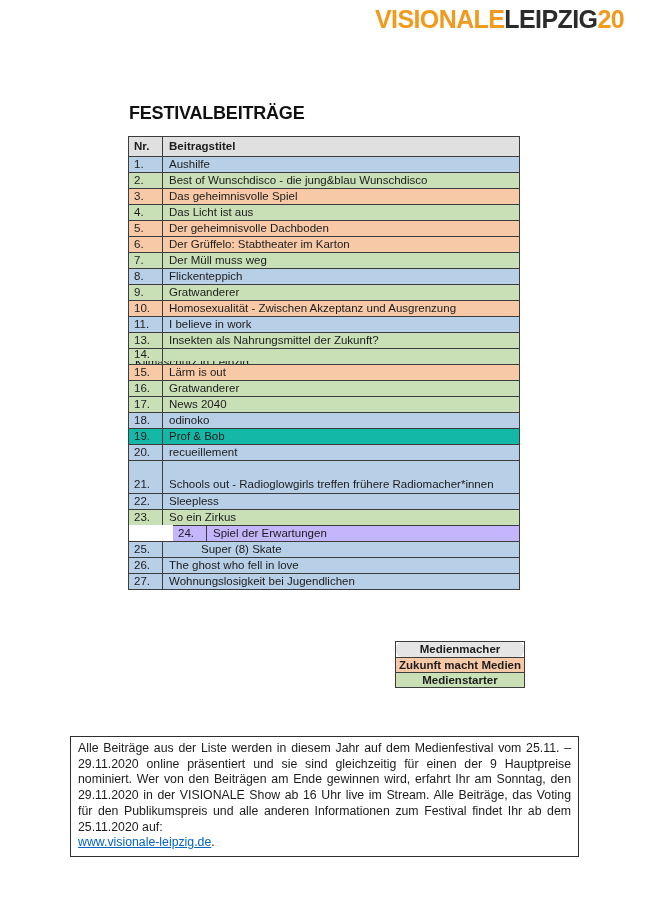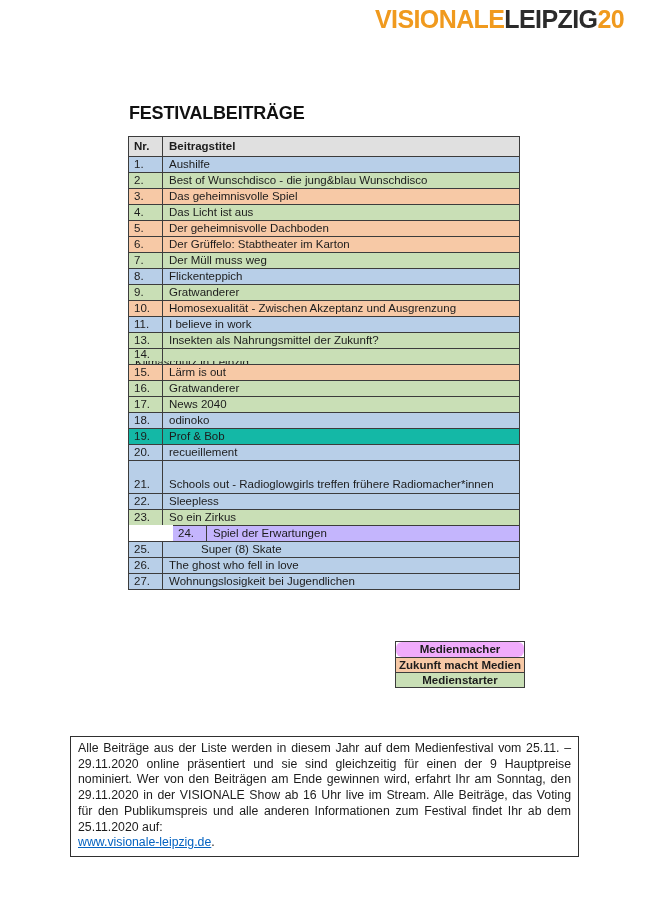--- a/index.html
+++ b/index.html
@@ -183,21 +183,21 @@
       <div class="cell title">The ghost who fell in love</div>
     </div>
         <div class="t-row" style="background-color: rgb(184, 207, 232);">
       <div class="cell nr">27.</div>
       <div class="cell title">Wohnungslosigkeit bei Jugendlichen</div>
     </div>
       </div>
   </div>
 
   <div class="legend">
-    <div class="legend-item" style="background-color: #f0abfc; border-radius: 6px;">Medienmacher</div>
+    <div class="legend-item" style="background-color: #e5e5e5; border-radius: 6px;">Medienmacher</div>
     <div class="legend-item" style="background-color: rgb(247, 201, 166);">Zukunft macht Medien</div>
     <div class="legend-item" style="background-color: rgb(201, 223, 182);">Medienstarter</div>
   </div>
 
   <div class="info-box">
     <span>Alle Beiträge aus der Liste werden in diesem Jahr auf dem Medienfestival vom 25.11. – 29.11.2020 online präsentiert und sie sind gleichzeitig für einen der 9 Hauptpreise nominiert. Wer von den Beiträgen am Ende gewinnen wird, erfahrt Ihr am Sonntag, den 29.11.2020 in der VISIONALE Show ab 16 Uhr live im Stream. Alle Beiträge, das Voting für den Publikumspreis und alle anderen Informationen zum Festival findet Ihr ab dem 25.11.2020 auf:</span><br>
     <a>www.visionale-leipzig.de</a><span>.</span>
   </div>
 
 </div>

